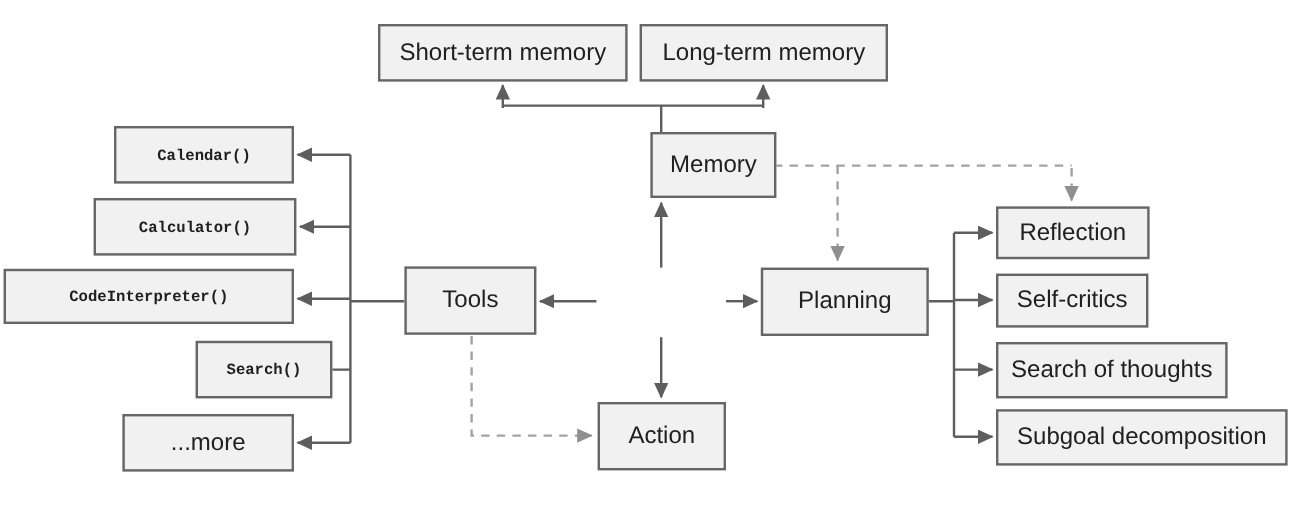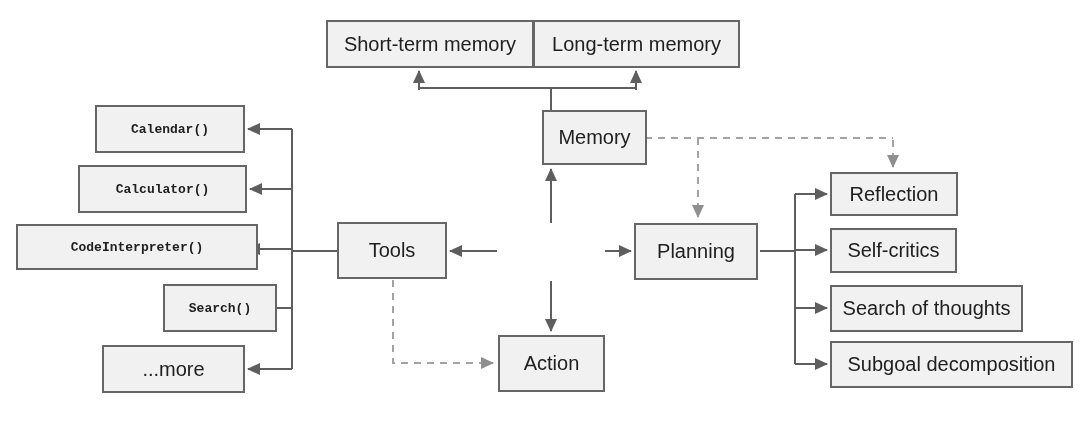--- a/index.html
+++ b/index.html
@@ -80,33 +80,33 @@
     <path class="solid-edge" d="M795,250 H827" marker-end="url(#arrowSolid)"></path>
     <path class="solid-edge" d="M795,308 H827" marker-end="url(#arrowSolid)"></path>
     <path class="solid-edge" d="M795,364 H827" marker-end="url(#arrowSolid)"></path>
 
     <path class="dashed-edge" d="M606,138 H893"></path>
     <path class="dashed-edge" d="M698,138 V217" marker-end="url(#arrowDash)"></path>
     <path class="dashed-edge" d="M893,140 V167" marker-end="url(#arrowDash)"></path>
     <path class="dashed-edge" d="M393,280 V363 H493" marker-end="url(#arrowDash)"></path>
   </svg>
 
-  <div class="node" style="left:315px; top:20px; width:208px; height:48px;margin-left:11px;">Short-term memory</div>
+  <div class="node" style="left:315px; top:20px; width:208px; height:48px;">Short-term memory</div>
   <div class="node" style="left:533px; top:20px; width:207px; height:48px;">Long-term memory</div>
 
   <div class="node" style="left:498px; top:110px; width:105px; height:55px;margin-left:44px;">Memory</div>
 
   <div class="node mono" style="left:95px; top:105px; width:150px; height:48px;">Calendar()</div>
   <div class="node mono" style="left:78px; top:165px; width:169px; height:48px;">Calculator()</div>
-  <div class="node mono" style="left:3px; top:224px; width:242px; height:46px;margin-left:13px;">CodeInterpreter()</div>
+  <div class="node mono" style="left:3px; top:224px; width:242px; height:46px;">CodeInterpreter()</div>
   <div class="node mono" style="left:133px; top:284px; width:114px; height:48px;margin-left:30px;">Search()</div>
   <div class="node" style="left:102px; top:345px; width:143px; height:48px;">...more</div>
 
   <div class="node" style="left:337px; top:222px; width:110px; height:57px;">Tools</div>
-  <div class="node" style="left:634px; top:223px; width:124px; height:57px;">Planning</div>
+  <div class="node" style="left:634px; top:223px; width:140px; height:57px;">Planning</div>
 
   <div class="node" style="left:498px; top:335px; width:107px; height:57px;">Action</div>
 
   <div class="node" style="left:830px; top:172px; width:128px; height:44px;">Reflection</div>
   <div class="node" style="left:830px; top:228px; width:127px; height:45px;">Self-critics</div>
   <div class="node" style="left:830px; top:285px; width:193px; height:47px;">Search of thoughts</div>
   <div class="node" style="left:830px; top:341px; width:243px; height:47px;">Subgoal decomposition</div>
 
 </div>
 

